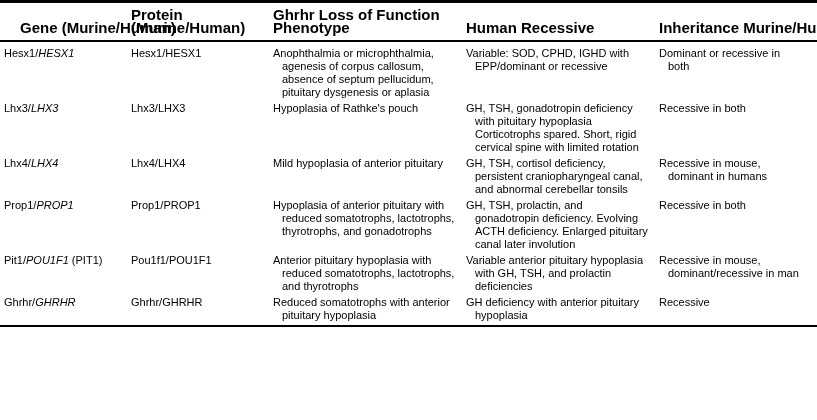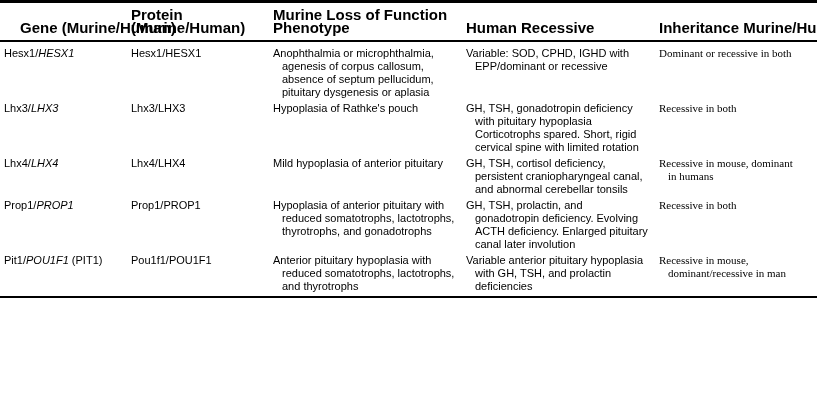--- a/index.html
+++ b/index.html
@@ -43,21 +43,21 @@
   thead th:last-child  { padding-right: 0; }
 
   tbody td {
     vertical-align: top;
     font-size: 11px;
     line-height: 13px;
     padding: 0 10px 3px 0;
   }
   tbody tr:first-child td { padding-top: 5px; }
   tbody td:first-child { padding-left: 4px; }
-  tbody td:last-child  { padding-right: 14px; font-family: Liberation Serif, serif; }
+  tbody td:last-child  { padding-right: 14px; }
 
   
   td.hang {
     padding-left: 9px;
     text-indent: -9px;
   }
   td.hang:first-child { padding-left: 13px; }
 
   .it { font-style: italic; }
 </style>
@@ -77,21 +77,21 @@
       <tr>
         <th>
           <div class="hline">Gene (Murine/Human)</div>
           <div class="hline"></div>
         </th>
         <th>
           <div class="hline">Protein</div>
           <div class="hline">(Murine/Human)</div>
         </th>
         <th>
-          <div class="hline">Murine Loss of Function</div>
+          <div class="hline">Ghrhr Loss of Function</div>
           <div class="hline">Phenotype</div>
         </th>
         <th>
           <div class="hline">Human Recessive</div>
           <div class="hline"></div>
         </th>
         <th>
           <div class="hline">Inheritance Murine/Human</div>
           <div class="hline"></div>
         </th>
@@ -133,17 +133,24 @@
       </tr>
 
       <tr>
         <td><span>Pit1/</span><span class="it">POU1F1</span><span> (PIT1)</span></td>
         <td>Pou1f1/POU1F1</td>
         <td class="hang">Anterior pituitary hypoplasia with reduced somatotrophs, lactotrophs, and thyrotrophs</td>
         <td class="hang">Variable anterior pituitary hypoplasia with GH, TSH, and prolactin deficiencies</td>
         <td class="hang">Recessive in mouse, dominant/recessive in man</td>
       </tr>
 
+      <tr>
+        <td><span>Ghrhr/</span><span class="it">GHRHR</span><span></span></td>
+        <td>Ghrhr/GHRHR</td>
+        <td class="hang">Reduced somatotrophs with anterior pituitary hypoplasia</td>
+        <td class="hang">GH deficiency with anterior pituitary hypoplasia</td>
+        <td class="hang">Recessive</td>
+      </tr>
 
 
     </tbody>
   </table>
 </div>
 
 </body></html>

